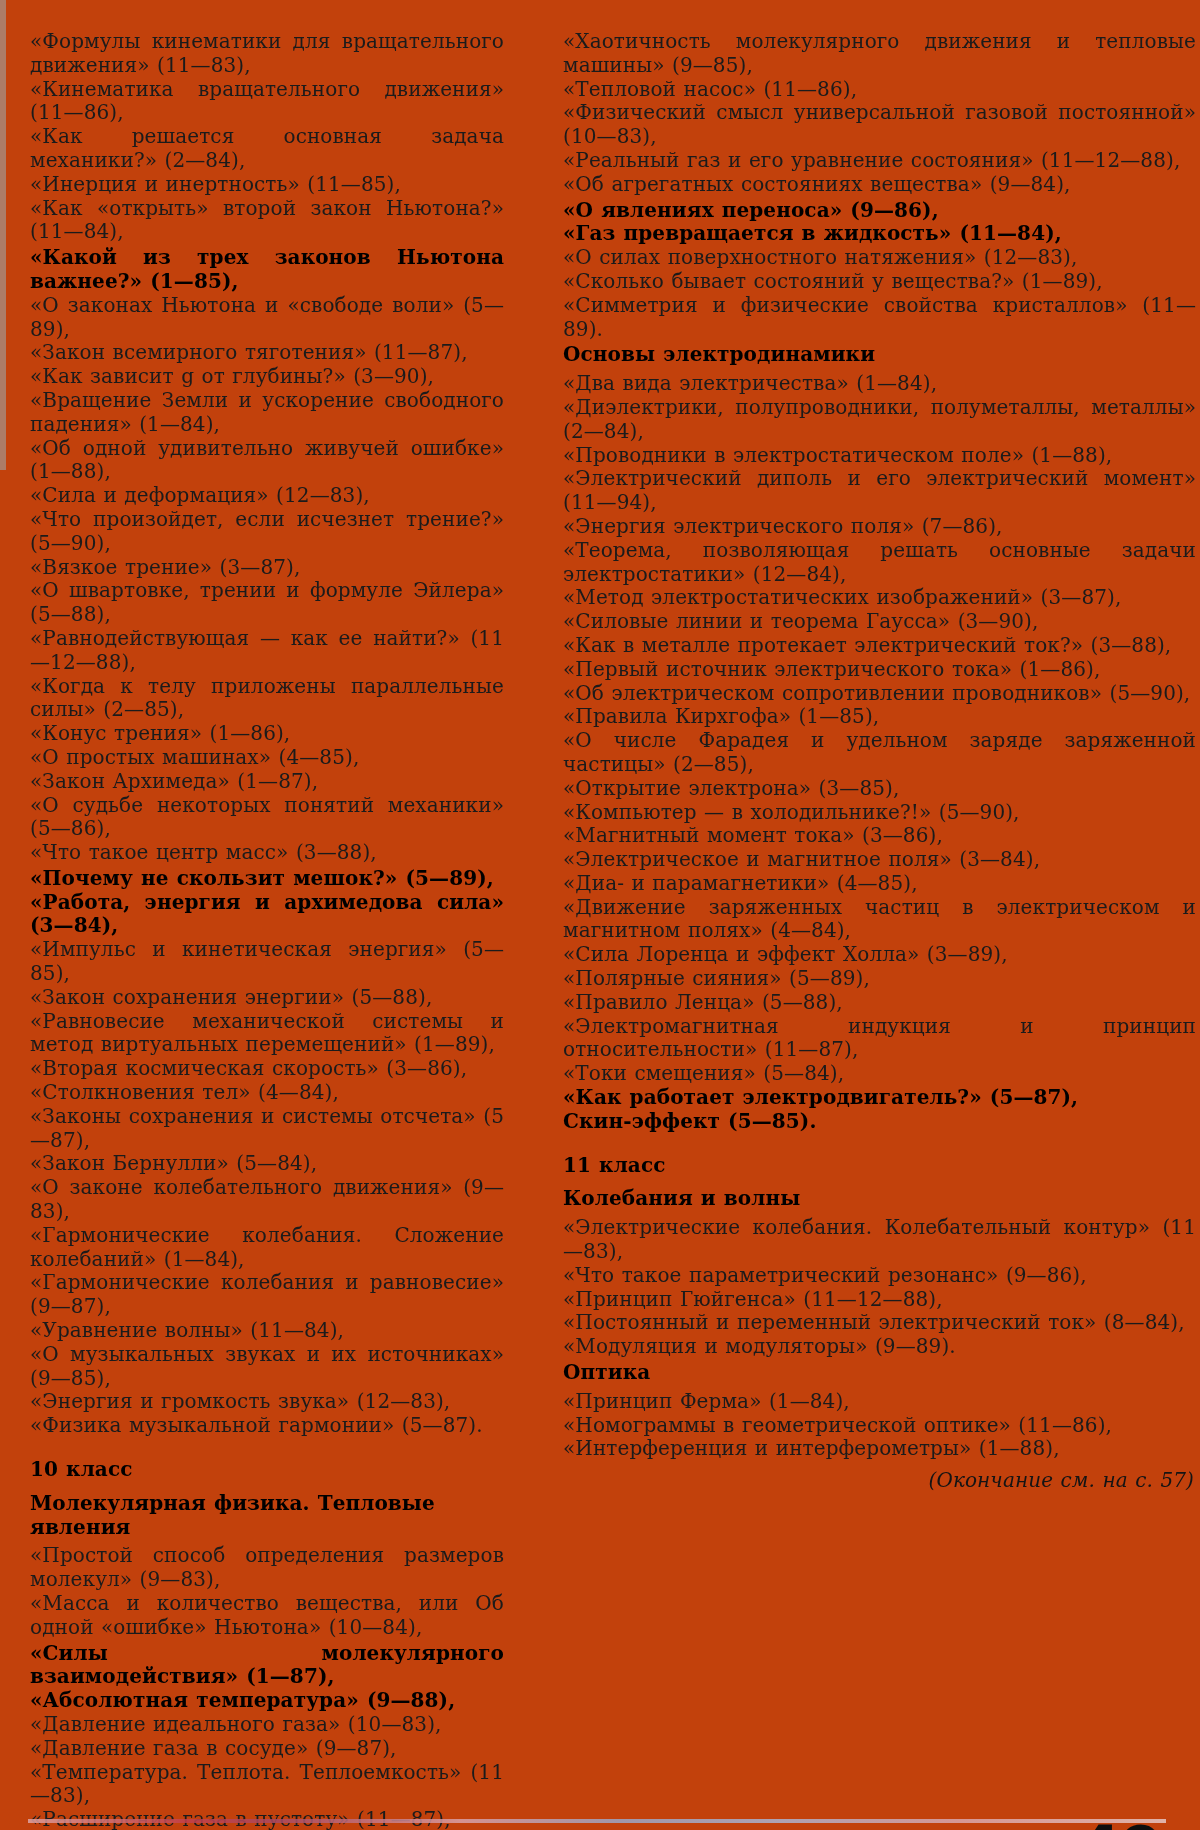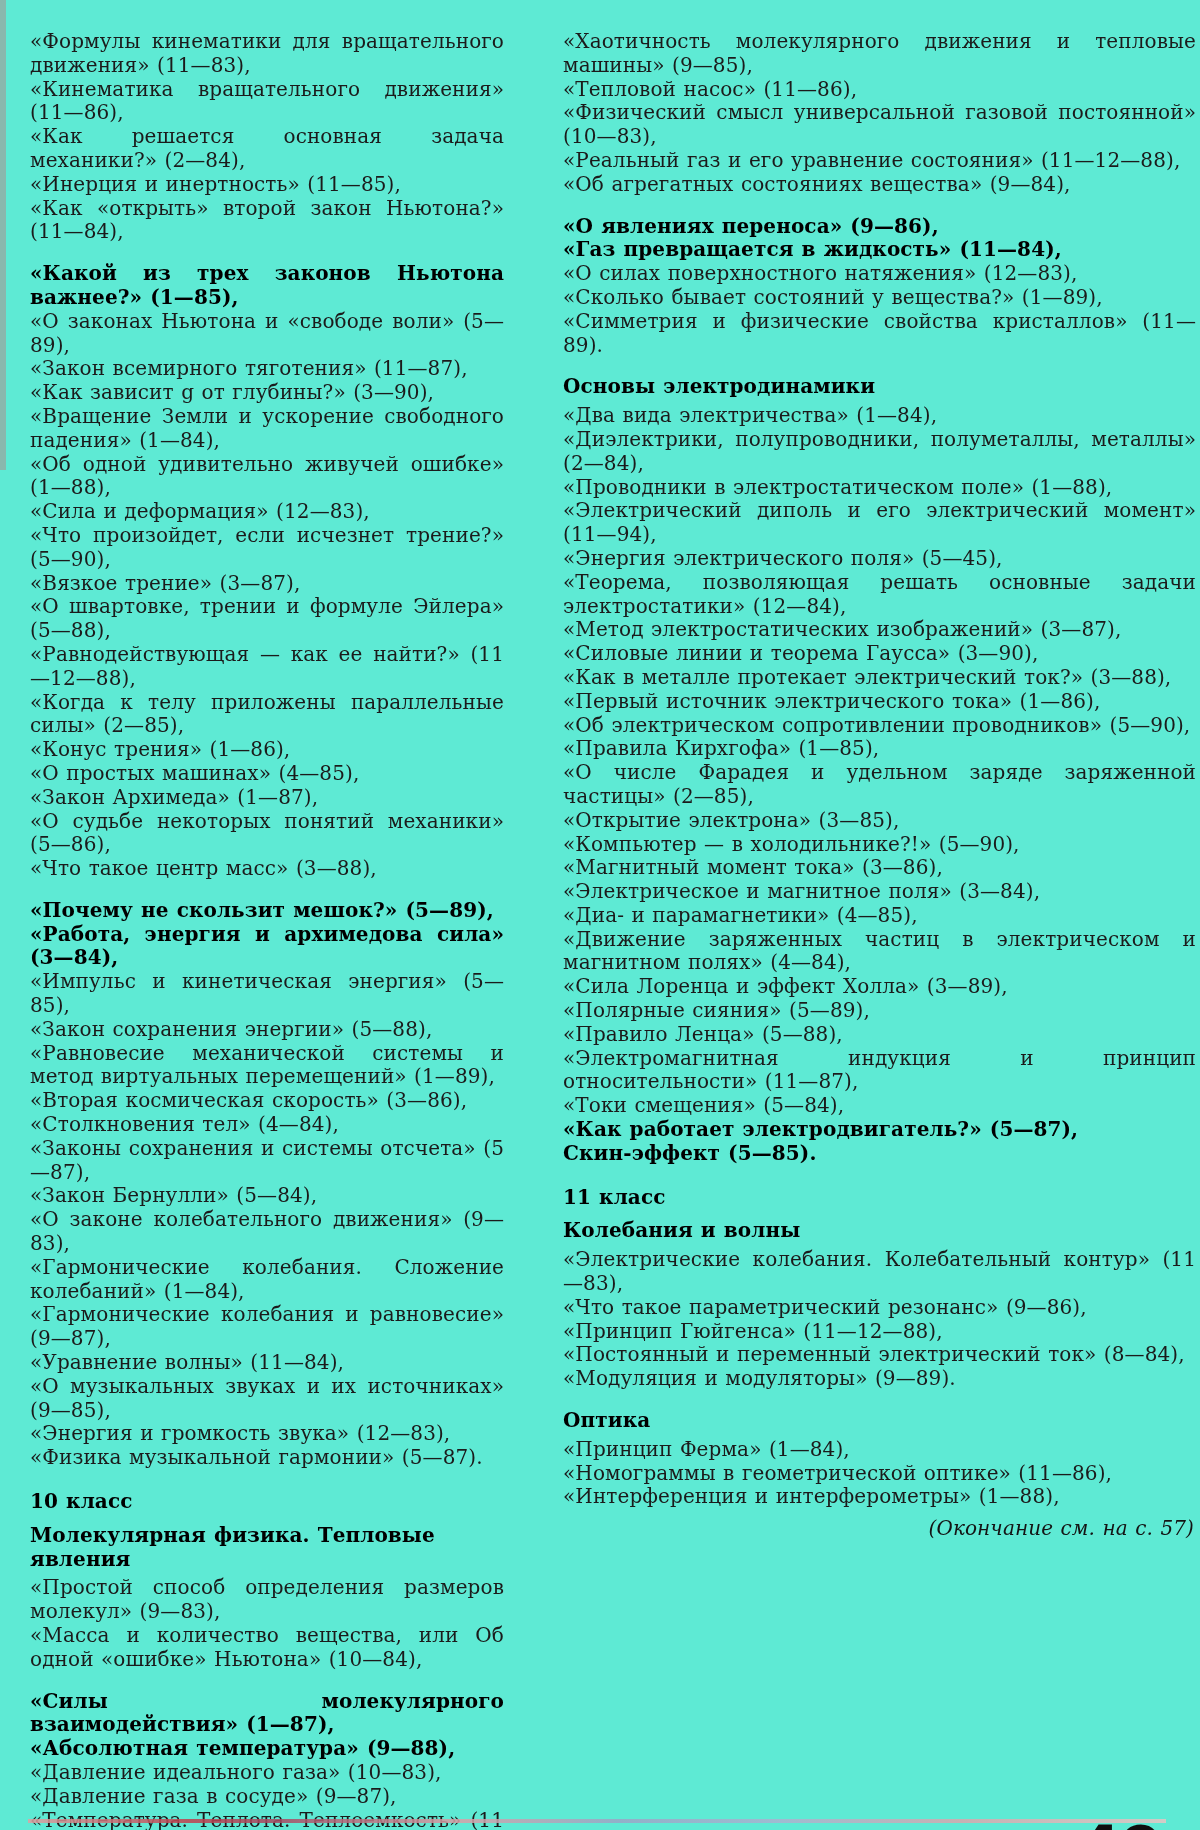--- a/index.html
+++ b/index.html
@@ -1,20 +1,20 @@
 <!DOCTYPE html>
 <html lang="ru"><head>
 <meta charset="utf-8">
 <style>
   html,body { margin:0; padding:0; background:#d8d4cb; }
   .page {
     position:relative;
     width:1200px; height:1830px;
     margin:0 auto;
-    background:#5eead4;
+    background:#c2410c;
     overflow:hidden;
     font-family:"DejaVu Serif","Liberation Serif",serif;
     color:#1b1b1b;
   }
   .col {
     position:absolute; top:30px;
     font-size:20px; line-height:23.8px;
     letter-spacing:0.1px;
     word-spacing:1px;
   }
@@ -24,21 +24,21 @@
     text-align:justify;
     hyphens:auto;
     -webkit-hyphens:auto;
   }
   .entry.bold { font-weight:700; color:#000; }
   .entry.header {
     font-weight:700; color:#000;
     text-align:left;
     margin:10px 0 5px 0;
   }
-  .entry.gap { margin-top:18px; }
+  .entry.gap { margin-top:2px; }
   .entry.gap-lg { margin-top:20px; }
   .footer-note {
     margin-top:8px;
     text-align:right;
     font-style:italic;
     font-size:20px;
     color:#141414;
     padding-right:2px;
   }
   .page-number {
@@ -133,21 +133,21 @@
         <div class="entry bold gap">«О явлениях переноса» (9—86),</div>
         <div class="entry bold">«Газ превращается в жидкость» (11—84),</div>
         <div class="entry">«О силах поверхностного натяжения» (12—83),</div>
         <div class="entry">«Сколько бывает состояний у вещества?» (1—89),</div>
         <div class="entry">«Симметрия и физические свойства кристаллов» (11—89).</div>
         <div class="entry header gap">Основы электродинамики</div>
         <div class="entry">«Два вида электричества» (1—84),</div>
         <div class="entry">«Диэлектрики, полупроводники, полуметаллы, металлы» (2—84),</div>
         <div class="entry">«Проводники в электростатическом поле» (1—88),</div>
         <div class="entry">«Электрический диполь и его электрический момент» (11—94),</div>
-        <div class="entry">«Энергия электрического поля» (5—45),</div>
+        <div class="entry">«Энергия электрического поля» (7—86),</div>
         <div class="entry">«Теорема, позволяющая решать основные задачи электростатики» (12—84),</div>
         <div class="entry">«Метод электростатических изображений» (3—87),</div>
         <div class="entry">«Силовые линии и теорема Гаусса» (3—90),</div>
         <div class="entry">«Как в металле протекает электрический ток?» (3—88),</div>
         <div class="entry">«Первый источник электрического тока» (1—86),</div>
         <div class="entry">«Об электрическом сопротивлении проводников» (5—90),</div>
         <div class="entry">«Правила Кирхгофа» (1—85),</div>
         <div class="entry">«О числе Фарадея и удельном заряде заряженной частицы» (2—85),</div>
         <div class="entry">«Открытие электрона» (3—85),</div>
         <div class="entry">«Компьютер — в холодильнике?!» (5—90),</div>

